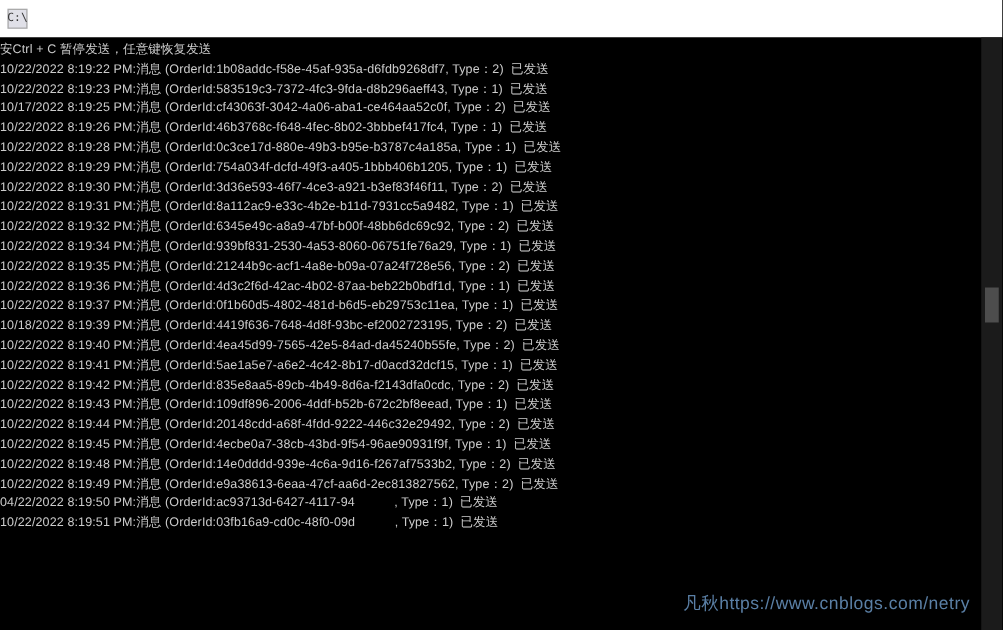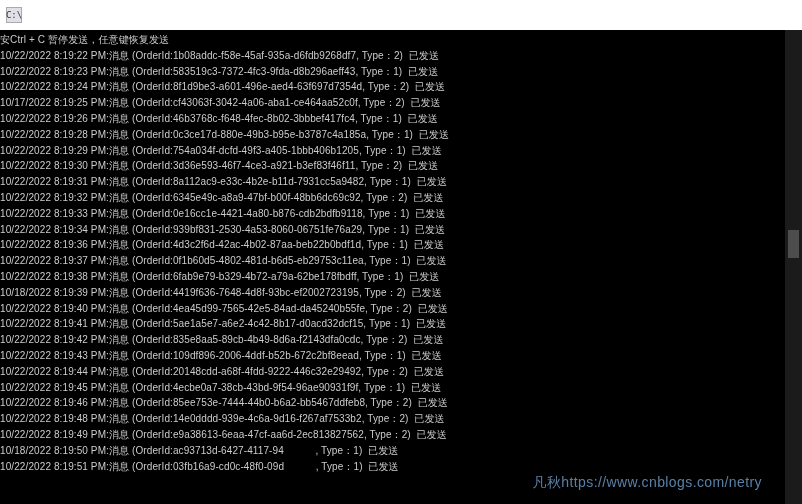--- a/index.html
+++ b/index.html
@@ -66,21 +66,21 @@
   .scrollbar .thumb {
     position: absolute;
     left: 3px;
     width: 11px;
     top: 200px;
     height: 28px;
     background: #4d4d4d;
   }
   .watermark {
     position: absolute;
-    right: 40px;
+    right: 26px;
     bottom: 12px;
     color: rgba(120,170,220,0.75);
     font-size: 14px;
     font-family: Verdana, sans-serif;
     letter-spacing: 0.4px;
   }
 </style>
 </head>
 <body>
 
@@ -88,44 +88,41 @@
   <div class="icon">
       <span>C:\</span>
     </div>
 </div>
 
 <div class="console">
   <div class="console-lines" id="lines">
       <div class="line">安Ctrl + C 暂停发送，任意键恢复发送</div>
       <div class="line">10/22/2022 8:19:22 PM:消息 (OrderId:1b08addc-f58e-45af-935a-d6fdb9268df7, Type：2)  已发送</div>
       <div class="line">10/22/2022 8:19:23 PM:消息 (OrderId:583519c3-7372-4fc3-9fda-d8b296aeff43, Type：1)  已发送</div>
-      <div class="line">10/22/2022 8:19:24 PM:消息 (OrderId:8f1d9be3-a601-496e-aed4-63f697d7354d, Type：2)  已发送</div>
       <div class="line">10/17/2022 8:19:25 PM:消息 (OrderId:cf43063f-3042-4a06-aba1-ce464aa52c0f, Type：2)  已发送</div>
       <div class="line">10/22/2022 8:19:26 PM:消息 (OrderId:46b3768c-f648-4fec-8b02-3bbbef417fc4, Type：1)  已发送</div>
       <div class="line">10/22/2022 8:19:28 PM:消息 (OrderId:0c3ce17d-880e-49b3-b95e-b3787c4a185a, Type：1)  已发送</div>
       <div class="line">10/22/2022 8:19:29 PM:消息 (OrderId:754a034f-dcfd-49f3-a405-1bbb406b1205, Type：1)  已发送</div>
       <div class="line">10/22/2022 8:19:30 PM:消息 (OrderId:3d36e593-46f7-4ce3-a921-b3ef83f46f11, Type：2)  已发送</div>
       <div class="line">10/22/2022 8:19:31 PM:消息 (OrderId:8a112ac9-e33c-4b2e-b11d-7931cc5a9482, Type：1)  已发送</div>
       <div class="line">10/22/2022 8:19:32 PM:消息 (OrderId:6345e49c-a8a9-47bf-b00f-48bb6dc69c92, Type：2)  已发送</div>
-      <div class="line">10/22/2022 8:19:33 PM:消息 (OrderId:0e16cc1e-4421-4a80-b876-cdb2bdfb9118, Type：1)  已发送</div>
       <div class="line">10/22/2022 8:19:34 PM:消息 (OrderId:939bf831-2530-4a53-8060-06751fe76a29, Type：1)  已发送</div>
+      <div class="line">10/22/2022 8:19:35 PM:消息 (OrderId:21244b9c-acf1-4a8e-b09a-07a24f728e56, Type：2)  已发送</div>
       <div class="line">10/22/2022 8:19:36 PM:消息 (OrderId:4d3c2f6d-42ac-4b02-87aa-beb22b0bdf1d, Type：1)  已发送</div>
       <div class="line">10/22/2022 8:19:37 PM:消息 (OrderId:0f1b60d5-4802-481d-b6d5-eb29753c11ea, Type：1)  已发送</div>
-      <div class="line">10/22/2022 8:19:38 PM:消息 (OrderId:6fab9e79-b329-4b72-a79a-62be178fbdff, Type：1)  已发送</div>
       <div class="line">10/18/2022 8:19:39 PM:消息 (OrderId:4419f636-7648-4d8f-93bc-ef2002723195, Type：2)  已发送</div>
       <div class="line">10/22/2022 8:19:40 PM:消息 (OrderId:4ea45d99-7565-42e5-84ad-da45240b55fe, Type：2)  已发送</div>
       <div class="line">10/22/2022 8:19:41 PM:消息 (OrderId:5ae1a5e7-a6e2-4c42-8b17-d0acd32dcf15, Type：1)  已发送</div>
       <div class="line">10/22/2022 8:19:42 PM:消息 (OrderId:835e8aa5-89cb-4b49-8d6a-f2143dfa0cdc, Type：2)  已发送</div>
       <div class="line">10/22/2022 8:19:43 PM:消息 (OrderId:109df896-2006-4ddf-b52b-672c2bf8eead, Type：1)  已发送</div>
       <div class="line">10/22/2022 8:19:44 PM:消息 (OrderId:20148cdd-a68f-4fdd-9222-446c32e29492, Type：2)  已发送</div>
       <div class="line">10/22/2022 8:19:45 PM:消息 (OrderId:4ecbe0a7-38cb-43bd-9f54-96ae90931f9f, Type：1)  已发送</div>
-      <div class="line">10/22/2022 8:19:46 PM:消息 (OrderId:85ee753e-7444-44b0-b6a2-bb5467ddfeb8, Type：2)  已发送</div>
       <div class="line">10/22/2022 8:19:48 PM:消息 (OrderId:14e0dddd-939e-4c6a-9d16-f267af7533b2, Type：2)  已发送</div>
       <div class="line">10/22/2022 8:19:49 PM:消息 (OrderId:e9a38613-6eaa-47cf-aa6d-2ec813827562, Type：2)  已发送</div>
-      <div class="line">10/18/2022 8:19:50 PM:消息 (OrderId:ac93713d-6427-4117-94           , Type：1)  已发送</div>
+      <div class="line">04/22/2022 8:19:50 PM:消息 (OrderId:ac93713d-6427-4117-94           , Type：1)  已发送</div>
       <div class="line">10/22/2022 8:19:51 PM:消息 (OrderId:03fb16a9-cd0c-48f0-09d           , Type：1)  已发送</div>
     </div>
 </div>
 
 <div class="scrollbar">
   <div class="thumb"></div>
 </div>
 
 <div class="watermark">凡秋https://www.cnblogs.com/netry</div>
 

